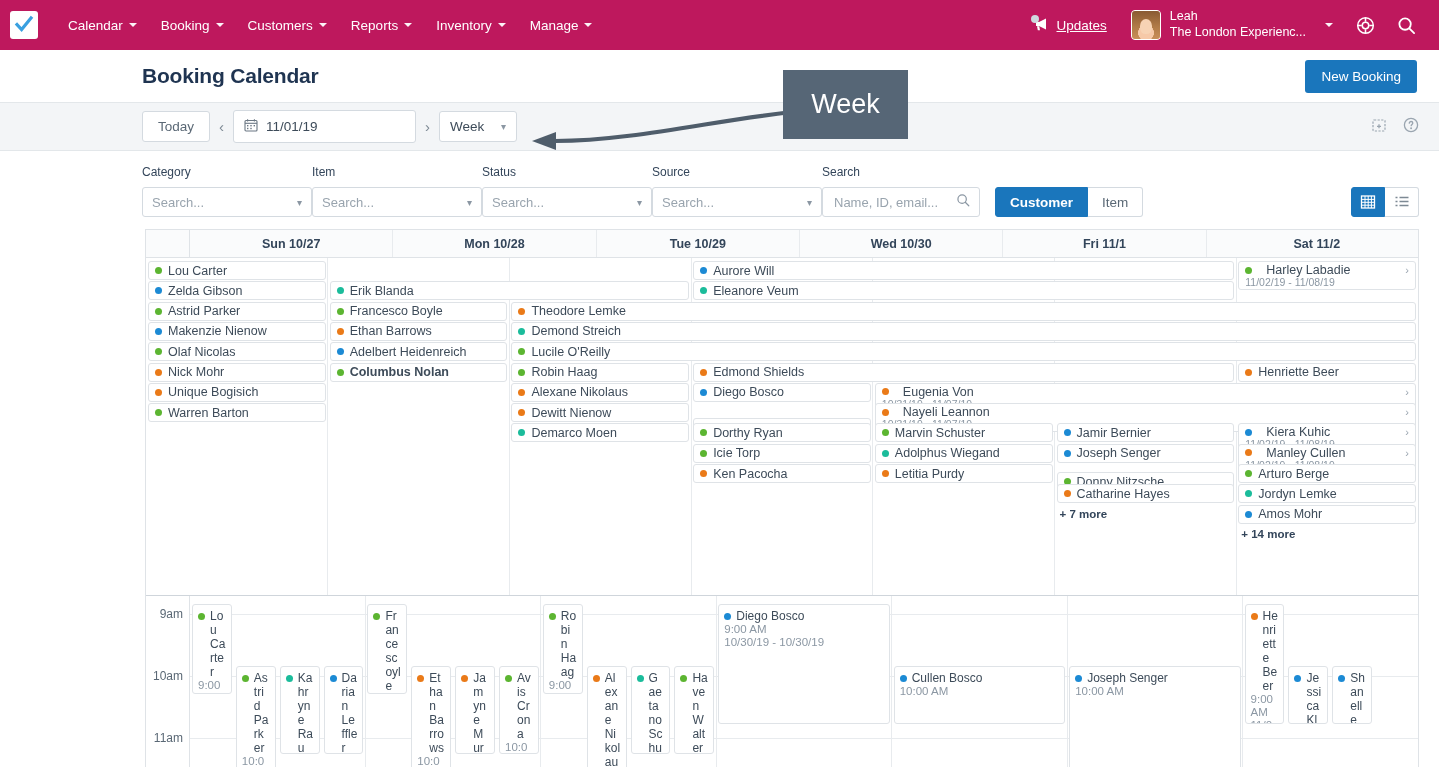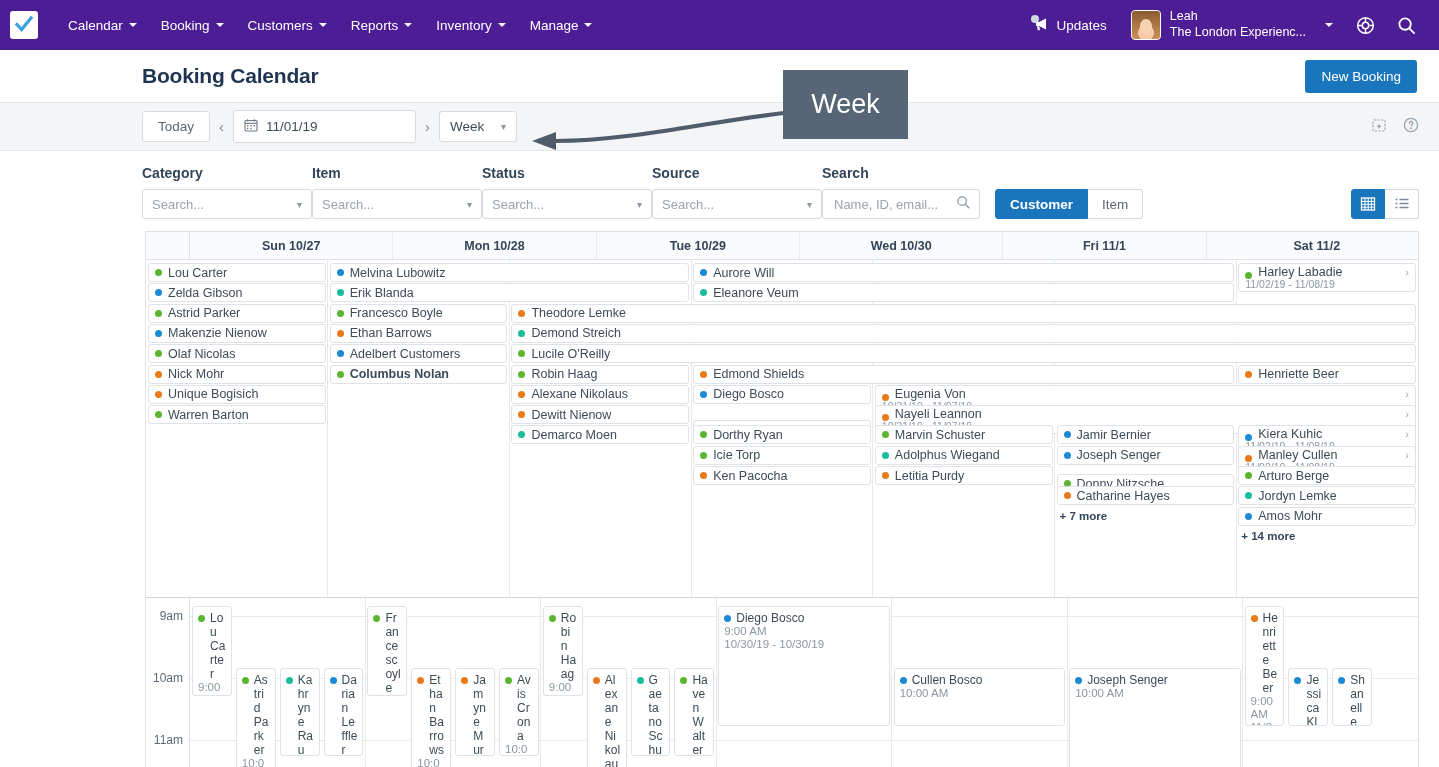--- a/index.html
+++ b/index.html
@@ -7,21 +7,21 @@
     margin: 0; padding: 0;
     width: 1439px; height: 767px;
     overflow: hidden;
     background: #ffffff;
     font-family: "Liberation Sans", sans-serif;
     color: #2b3a4a;
   }
 
   
   #topnav {
-    height: 50px; background: #4c1d95;
+    height: 50px; background: #be185d;
     display: flex; align-items: center;
     padding: 0 14px 0 10px;
     position: relative; z-index: 5;
   }
   #logo {
     width: 28px; height: 28px; background: #fff; border-radius: 3px;
     display: flex; align-items: center; justify-content: center;
     margin-right: 18px; flex: 0 0 auto;
   }
   #logo svg { display:block; }
@@ -31,21 +31,21 @@
     white-space: nowrap;
   }
   .caret {
     width: 0; height: 0; border-left: 4px solid transparent;
     border-right: 4px solid transparent; border-top: 4px solid #fff;
     opacity: .95;
   }
   #nav-right { margin-left: auto; display: flex; align-items: center; gap: 4px; }
   #updates {
     color:#fff; font-size:13.5px; display:flex; align-items:center; gap:7px;
-    padding: 6px 10px; cursor:pointer; position: relative;
+    padding: 6px 10px; cursor:pointer; position: relative; text-decoration: underline;
   }
   #updates .dot-badge{
     position:absolute; left:7px; top:4px; width:8px;height:8px;border-radius:50%;
     background:#cfd8de;
   }
   #user-block { display:flex; align-items:center; gap:9px; padding:4px 10px; cursor:pointer;}
   #avatar {
     width:30px;height:30px;border-radius:4px;overflow:hidden;background:#f3d9c4;
     border:1.5px solid #fff; flex:0 0 auto; position:relative;
   }
@@ -107,21 +107,21 @@
     font-size: 27px; z-index: 4;
   }
   #arrow-svg { position:absolute; left: 520px; top: 2px; z-index:3; pointer-events:none;}
 
   
   #filters {
     display:flex; align-items:flex-end; padding: 14px 20px 12px 142px; gap: 0;
     background:#fff;
   }
   .filter-group { width: 170px; margin-right: 0; }
-  .filter-label { font-size: 14px; font-weight: bold; color:#33455a; margin-bottom: 8px; }
+  .filter-label { font-size: 12px; font-weight: normal; color:#33455a; margin-bottom: 8px; }
   .filter-select {
     background:#fff; border:1px solid #d4dae0; border-radius:3px; height:30px;
     display:flex; align-items:center; padding: 0 9px; font-size:13px; color:#99a4ae;
     cursor:pointer;
   }
   .filter-select .fs-text { flex:1; }
   #search-group { width: 175px; }
   #search-input-wrap {
     background:#fff; border:1px solid #d4dae0; border-radius:3px; height:30px;
     display:flex; align-items:center; padding: 0 9px; gap:6px; width: 158px;
@@ -171,21 +171,21 @@
   #allday-cols .col:last-child { border-right:none; }
   #allday-events { position:absolute; inset:0; }
   .ad-ev {
     position:absolute; height:19px; background:#fff;
     border:1px solid #dfe3e7; border-radius:3px;
     display:flex; align-items:center; padding: 0 6px; gap:6px;
     font-size:12.5px; color:#3d4b59; cursor:pointer; overflow:hidden;
     white-space:nowrap;
   }
   .ad-ev.two { height:28px; align-items:flex-start; padding-top:1px; flex-direction:column; gap:0;}
-  .ad-ev.two .rowline{display:flex;align-items:flex-end;gap:6px;line-height:14px;}
+  .ad-ev.two .rowline{display:flex;align-items:center;gap:14px;line-height:14px;}
   .ad-ev.two .sub{font-size:10.5px;color:#8b97a3;line-height:11px;padding-left:0px;}
   .dot { width:7px;height:7px;border-radius:50%;flex:0 0 auto;}
   .ad-ev .arrow-r{margin-left:auto;color:#9aa5b0;font-size:11px;padding-left:6px;}
   .more-link{ position:absolute; font-size:11.5px; font-weight:bold; color:#33455a; cursor:pointer;}
 
   
   #timed-wrap { display:flex; background:#fff; height: 185px; overflow:hidden;}
   #time-gutter { width:44px; flex:0 0 44px; border-right:1px solid #dfe3e7; position:relative;}
   .time-label{ position:absolute; right:6px; font-size:12px; color:#5a6875; transform:translateY(-7px);}
   #timed-grid { flex:1 1 auto; position:relative; }
@@ -413,24 +413,20 @@
         <div class="col"></div>
         <div class="col"></div>
         <div class="col"></div>
         <div class="col"></div>
       </div>
       <div id="allday-events">
           <div class="ad-ev" style="left: calc(0% + 2px); width: calc(14.2857% - 4px); top: 3px;">
             <span class="dot" style="background:#5cb531"></span>
             <span>Lou Carter</span>
           </div>
-          <div class="ad-ev" style="left: calc(14.2857% + 2px); width: calc(28.5714% - 4px); top: 3px;">
-            <span class="dot" style="background:#1c8ad4"></span>
-            <span>Melvina Lubowitz</span>
-          </div>
           <div class="ad-ev" style="left: calc(42.8571% + 2px); width: calc(42.8571% - 4px); top: 3px;">
             <span class="dot" style="background:#1c8ad4"></span>
             <span>Aurore Will</span>
           </div>
           <div class="ad-ev two" style="left: calc(85.7143% + 2px); width: calc(14.2857% - 4px); top: 3px; height: 29px;">
             <div class="rowline" style="width:100%">
               <span class="dot" style="background:#5cb531"></span>
               <span>Harley Labadie</span>
               <span class="arrow-r">›</span>
             </div>
@@ -471,21 +467,21 @@
           <div class="ad-ev" style="left: calc(28.5714% + 2px); width: calc(71.4286% - 4px); top: 63.9px;">
             <span class="dot" style="background:#1bbc9b"></span>
             <span>Demond Streich</span>
           </div>
           <div class="ad-ev" style="left: calc(0% + 2px); width: calc(14.2857% - 4px); top: 84.2px;">
             <span class="dot" style="background:#5cb531"></span>
             <span>Olaf Nicolas</span>
           </div>
           <div class="ad-ev" style="left: calc(14.2857% + 2px); width: calc(14.2857% - 4px); top: 84.2px;">
             <span class="dot" style="background:#1c8ad4"></span>
-            <span>Adelbert Customers</span>
+            <span>Adelbert Heidenreich</span>
           </div>
           <div class="ad-ev" style="left: calc(28.5714% + 2px); width: calc(71.4286% - 4px); top: 84.2px;">
             <span class="dot" style="background:#5cb531"></span>
             <span>Lucile O'Reilly</span>
           </div>
           <div class="ad-ev" style="left: calc(0% + 2px); width: calc(14.2857% - 4px); top: 104.5px;">
             <span class="dot" style="background:#ea7a18"></span>
             <span>Nick Mohr</span>
           </div>
           <div class="ad-ev" style="left: calc(14.2857% + 2px); width: calc(14.2857% - 4px); top: 104.5px; font-weight: bold;">

